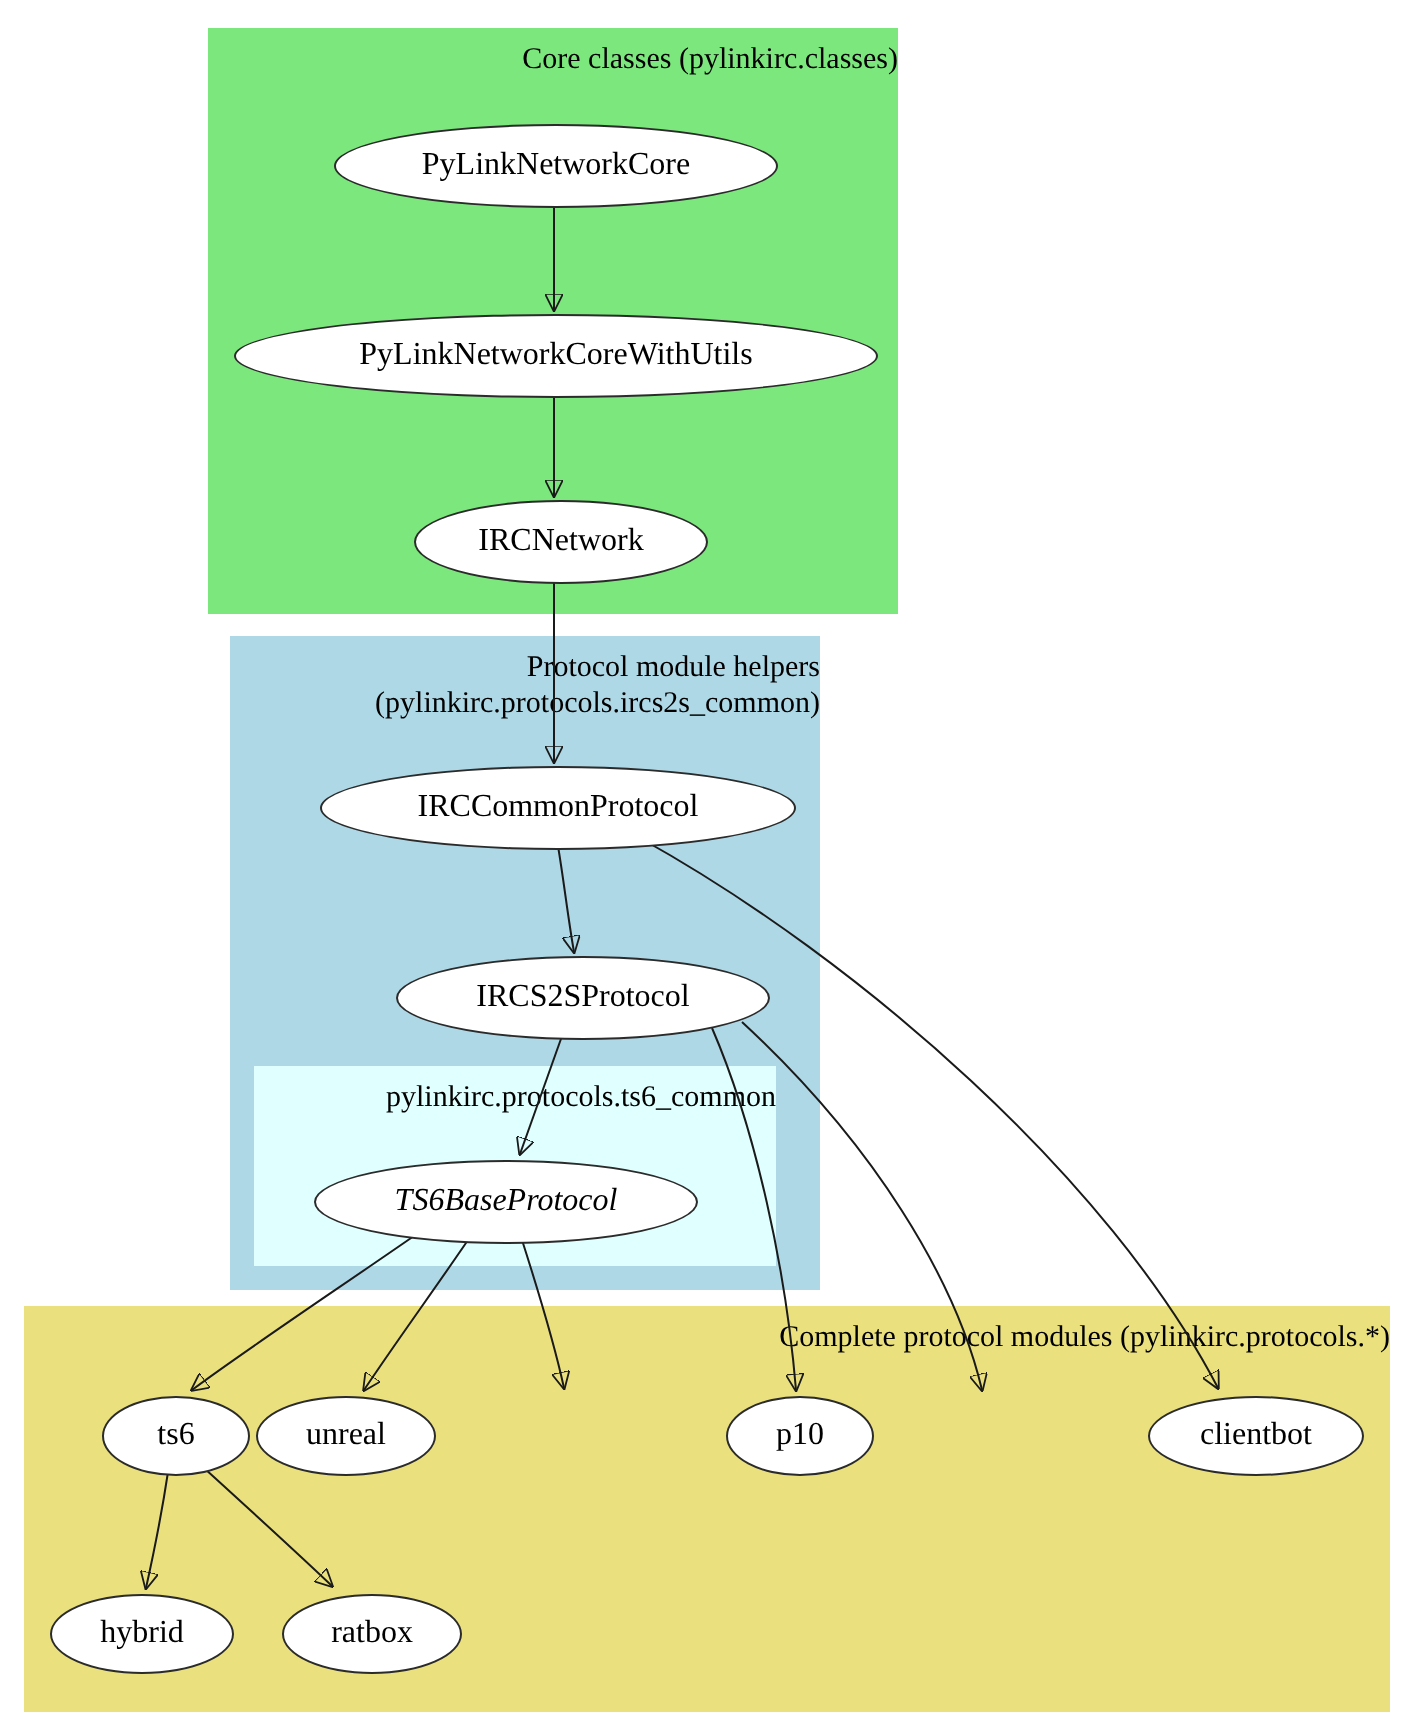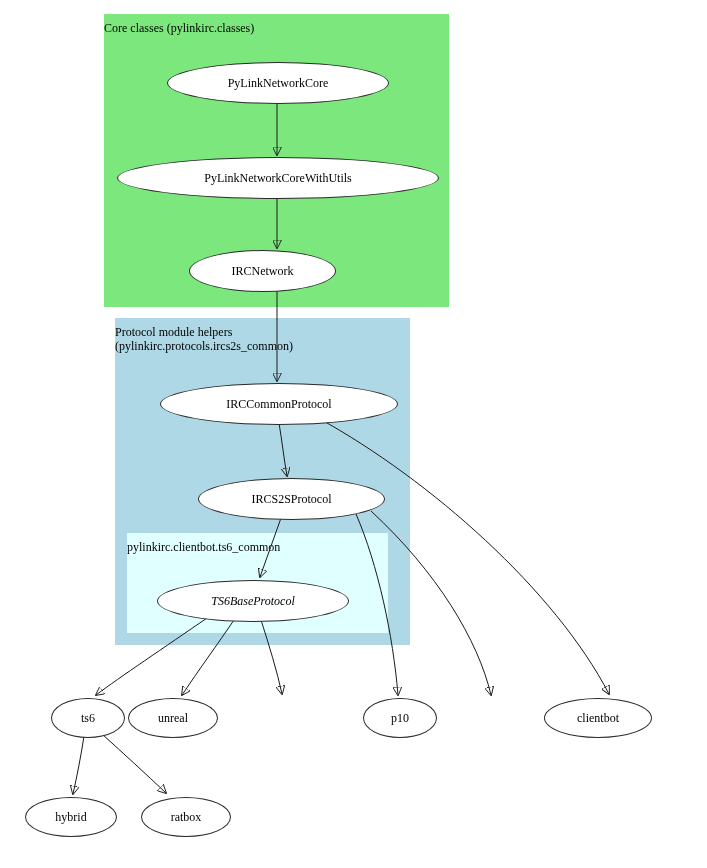--- a/index.html
+++ b/index.html
@@ -13,22 +13,22 @@
     width: 707px;
     height: 868px;
     background: #ffffff;
     overflow: hidden;
   }
   .cluster {
     position: absolute;
     z-index: 1;
   }
   .cluster-title {
-    text-align: left;
-    font-size: 12px;
+    text-align: right;
+    font-size: 15px;
     color: #000000;
     padding-top: 7px;
     white-space: pre-line;
     line-height: 1.2;
   }
   .cluster-core      { left: 104px; top: 14px;  width: 345px; height: 293px; background: #7ce77c; }
   .cluster-helpers   { left: 115px; top: 318px; width: 295px; height: 327px; background: #aed8e6; z-index: 1; }
   .cluster-ts6common { left: 127px; top: 533px; width: 261px; height: 100px; background: #e0ffff; z-index: 2; }
   .cluster-complete  { left: 12px;  top: 653px; width: 683px; height: 203px; background: #eae07e; }
   #edge-layer {
@@ -45,57 +45,60 @@
   }
   .node {
     position: absolute;
     z-index: 4;
     background: #ffffff;
     border: 1px solid #2b2b2b;
     border-radius: 50%;
     display: flex;
     align-items: center;
     justify-content: center;
-    font-size: 12px;
+    font-size: 16px;
     color: #000000;
     text-align: center;
   }
   .n-core1    { left: 167px; top: 62px;  width: 220px; height: 40px; }
   .n-core2    { left: 117px; top: 157px; width: 320px; height: 40px; }
-  .n-core3    { left: 189px; top: 250px; width: 145px; height: 40px; }
+  .n-core3    { left: 207px; top: 250px; width: 145px; height: 40px; }
   .n-ircommon { left: 160px; top: 383px; width: 236px; height: 40px; }
   .n-ircs2s   { left: 198px; top: 478px; width: 185px; height: 40px; }
   .n-ts6base  { left: 157px; top: 580px; width: 190px; height: 40px; font-style: italic; }
   .n-ts6      { left: 51px;  top: 698px; width: 72px;  height: 38px; }
   .n-unreal   { left: 128px; top: 698px; width: 88px;  height: 38px; }
   .n-inspircd { left: 233px; top: 698px; width: 104px; height: 38px; }
   .n-p10      { left: 363px; top: 698px; width: 72px;  height: 38px; }
   .n-ngircd   { left: 452px; top: 698px; width: 90px;  height: 38px; }
-  .n-clientbot{ left: 544px; top: 698px; width: 106px; height: 38px; }
+  .n-clientbot{ left: 574px; top: 698px; width: 106px; height: 38px; }
   .n-hybrid   { left: 25px;  top: 797px; width: 90px;  height: 38px; }
   .n-ratbox   { left: 141px; top: 797px; width: 88px;  height: 38px; }
 </style>
 </head>
 <body>
 
 <div id="canvas">
 
   <div class="cluster cluster-core">
     <div class="cluster-title">Core classes (pylinkirc.classes)</div>
   </div>
 
   <div class="cluster cluster-helpers">
     <div class="cluster-title">Protocol module helpers
 (pylinkirc.protocols.ircs2s_common)</div>
   </div>
 
   <div class="cluster cluster-ts6common">
-    <div class="cluster-title">pylinkirc.clientbot.ts6_common</div>
+    <div class="cluster-title">pylinkirc.protocols.ts6_common</div>
   </div>
 
+  <div class="cluster cluster-complete">
+    <div class="cluster-title">Complete protocol modules (pylinkirc.protocols.*)</div>
+  </div>
 
   <svg id="edge-layer" viewBox="0 0 707 868" xmlns="http://www.w3.org/2000/svg">
     <defs>
       <marker id="arrow" viewBox="0 0 10 10" refX="9" refY="5" markerWidth="9" markerHeight="9" orient="auto-start-reverse" markerUnits="userSpaceOnUse">
         <path d="M0,0 L10,5 L0,10 z" fill="#1a1a1a" stroke="none"></path>
       </marker>
     </defs>
     <path d="M277,102 L277,155" marker-end="url(#arrow)"></path>
     <path d="M277,197 L277,248" marker-end="url(#arrow)"></path>
     <path d="M277,290 L277,381" marker-end="url(#arrow)"></path>

